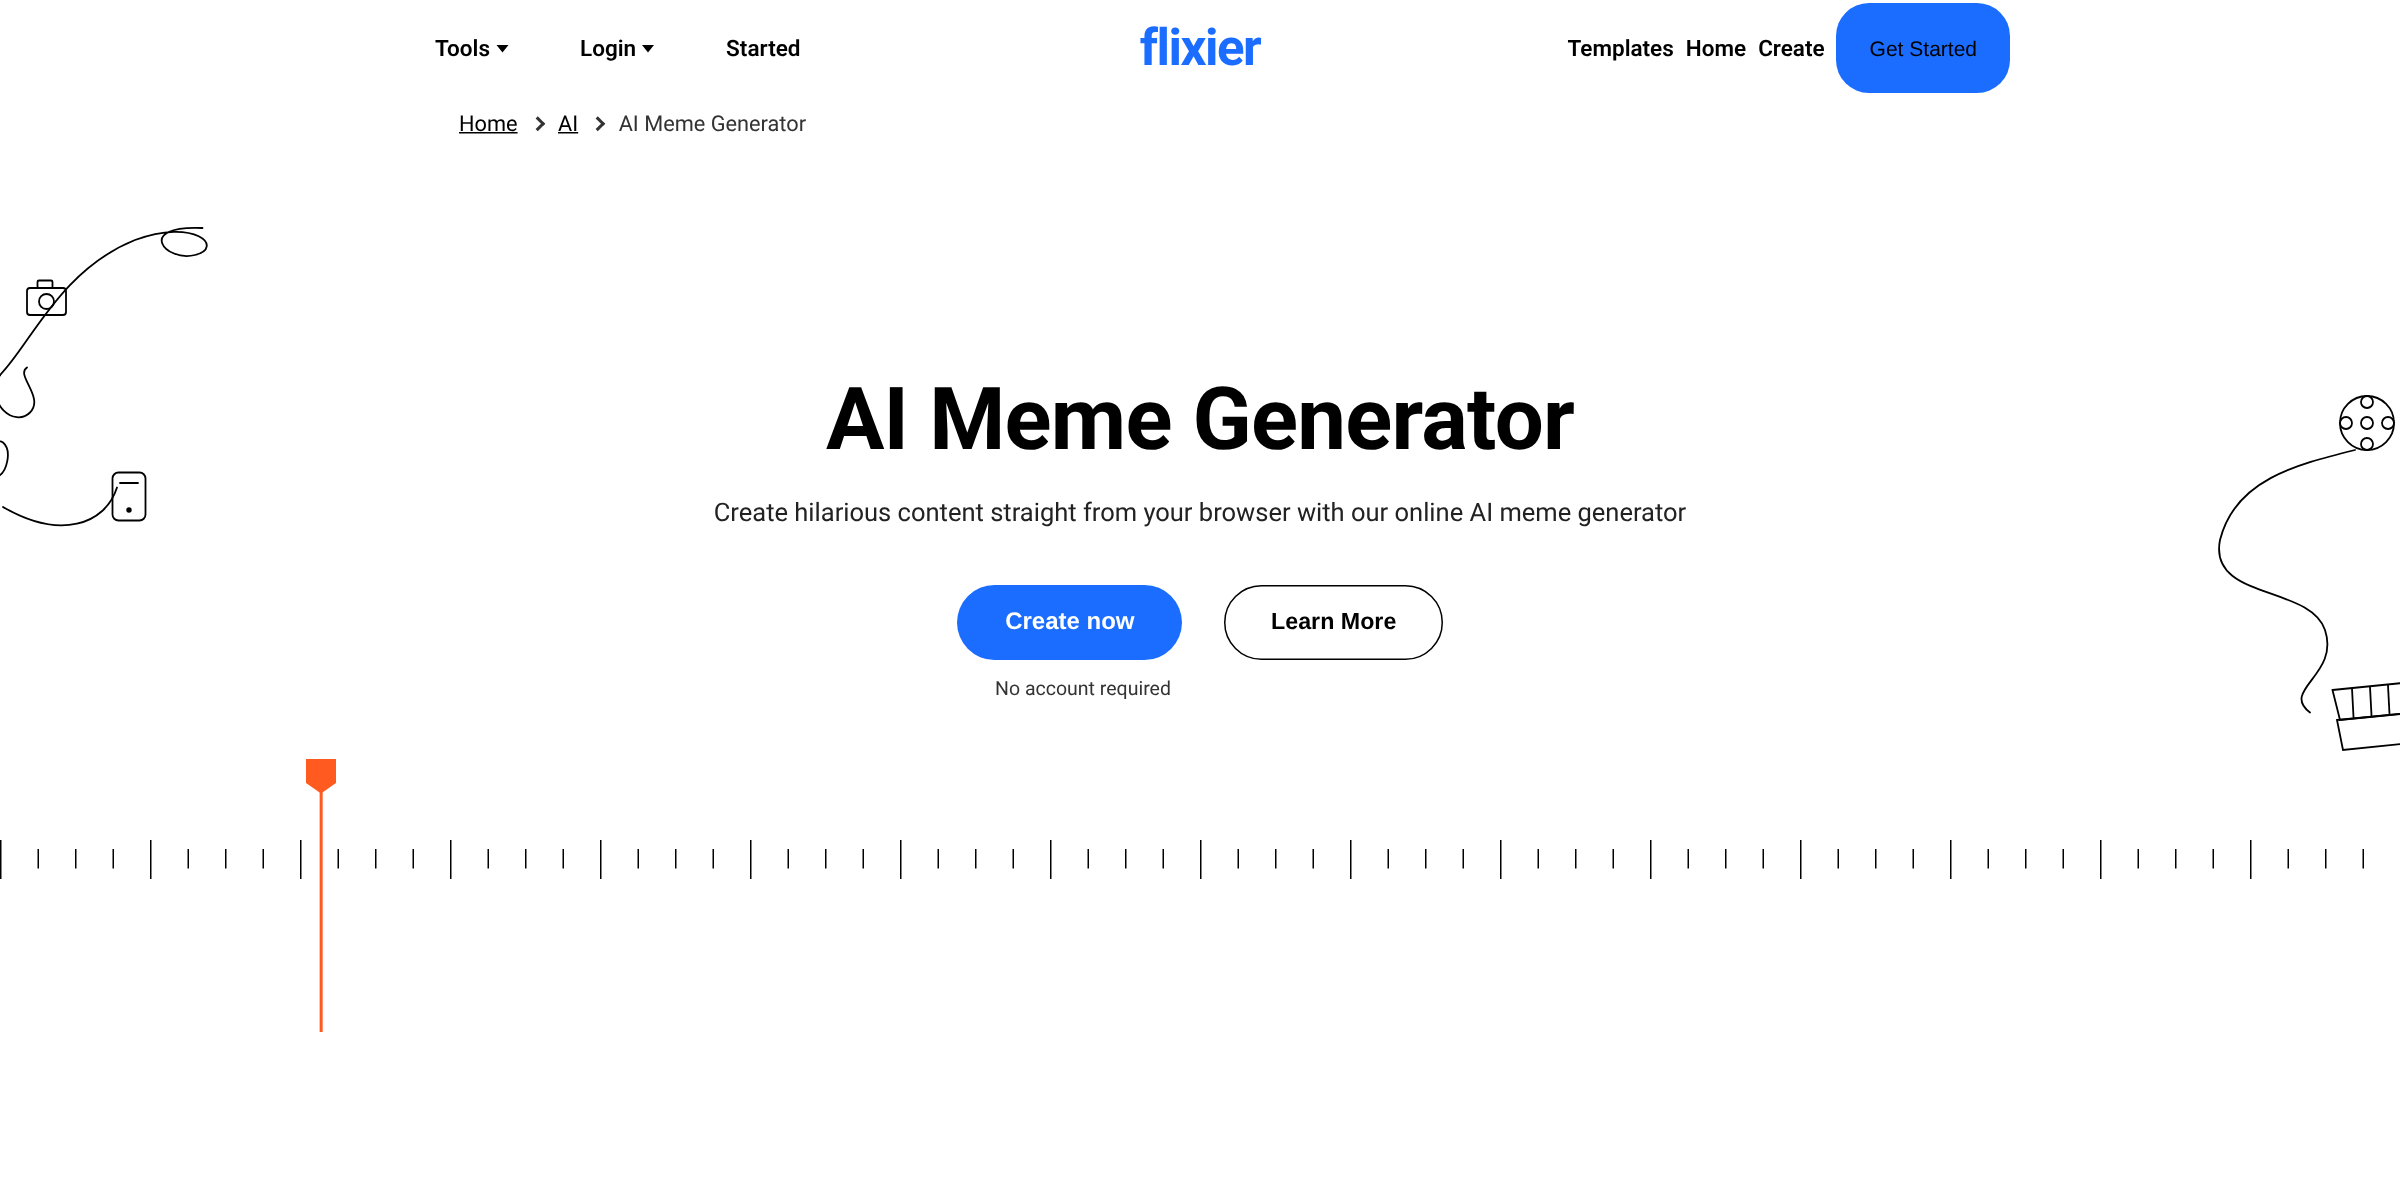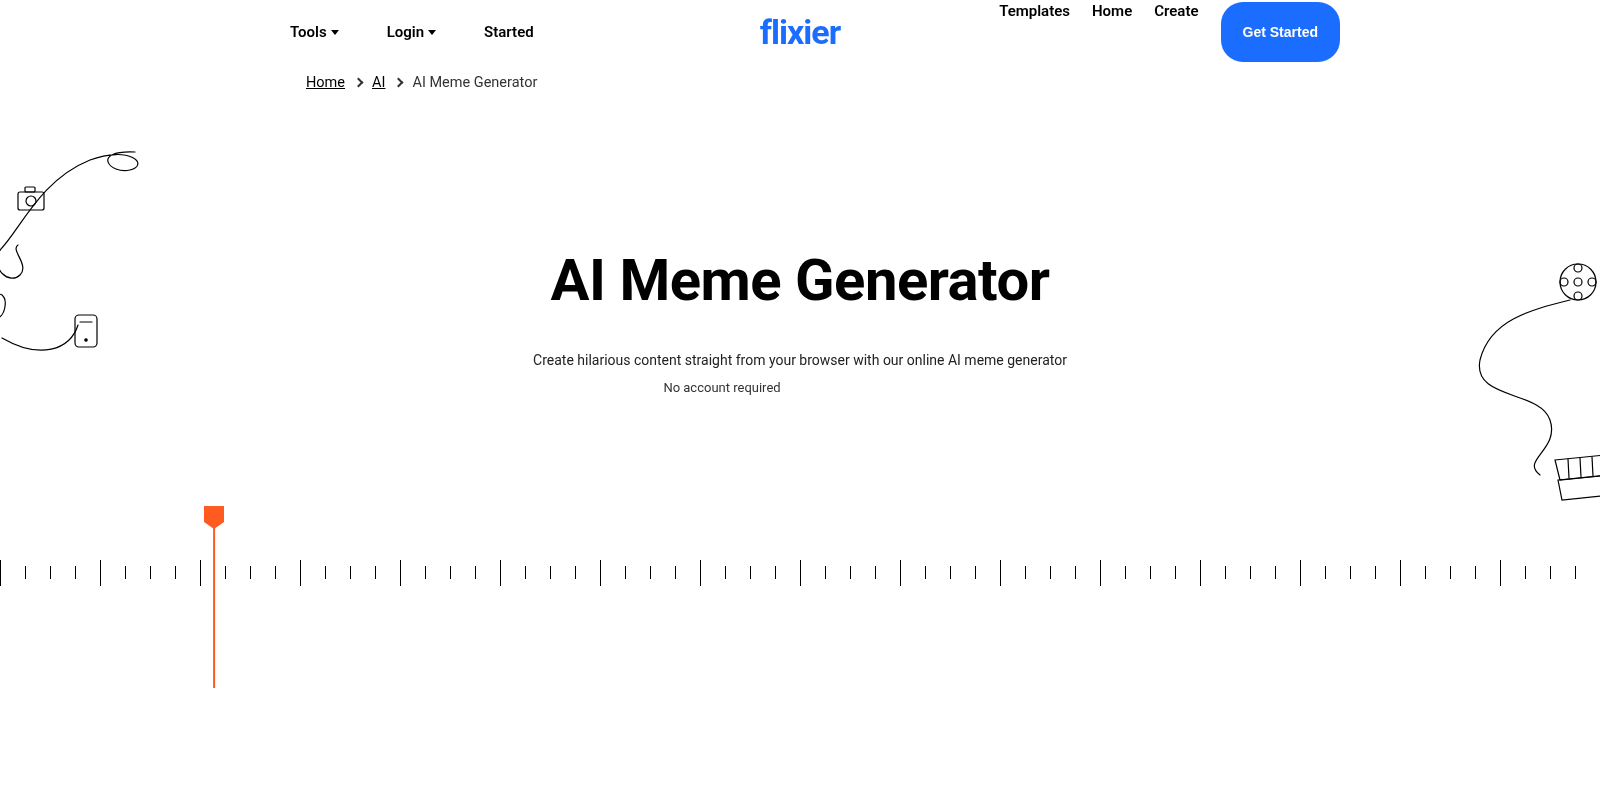--- a/index.html
+++ b/index.html
@@ -46,36 +46,37 @@
     left: 50%;
     transform: translateX(-50%);
     font-size: 34px;
     font-weight: 700;
     color: #1a6dff;
     letter-spacing: -1px;
     cursor: pointer;
   }
   .nav-right {
     display: flex;
-    gap: 22px;
+    align-items: center;
+    gap: 8px;
   }
   .nav-link {
     font-size: 15px;
     font-weight: 600;
     color: #000;
     cursor: pointer;
   }
   .btn-primary {
     background: #1a6dff;
-    color: #ffffff;
+    color: #000000;
     border: none;
     border-radius: 22px;
     padding: 22px 22px;
     font-size: 14px;
-    font-weight: 700;
+    font-weight: 400;
     cursor: pointer;
   }
   
   .breadcrumb {
     padding: 10px 0 0 260px;
     font-size: 14.5px;
     display: flex;
     align-items: center;
     gap: 10px;
     margin-left: 46px;
@@ -101,23 +102,23 @@
     margin-top: 155px;
     position: relative;
     z-index: 2;
   }
   .hero h1 {
     font-size: 58px;
     font-weight: 700;
     letter-spacing: -0.5px;
   }
   .hero p {
-    font-size: 14px;
+    font-size: 17px;
     color: #222;
-    margin-top: 38px;
+    margin-top: 18px;
   }
   .hero-buttons {
     margin-top: 38px;
     display: flex;
     justify-content: center;
     gap: 28px;
   }
   .btn-create {
     background: #1a6dff;
     color: #fff;
@@ -254,20 +255,24 @@
   <span class="crumb">Home</span>
   <span class="chevron"></span>
   <span class="crumb">AI</span>
   <span class="chevron"></span>
   <span class="crumb-current">AI Meme Generator</span>
 </div>
 
 <div class="hero">
   <h1>AI Meme Generator</h1>
   <p>Create hilarious content straight from your browser with our online AI meme generator</p>
+  <div class="hero-buttons">
+    <button class="btn-create">Create now</button>
+    <button class="btn-learn">Learn More</button>
+  </div>
   <span class="hero-note">No account required</span>
 </div>
 
 <div class="timeline">
   <div class="playhead-marker">
     <div class="playhead-head"></div>
   </div>
   <div class="playhead-line"></div>
   <div class="ticks" id="ticks">
       <div class="tick major"></div>

